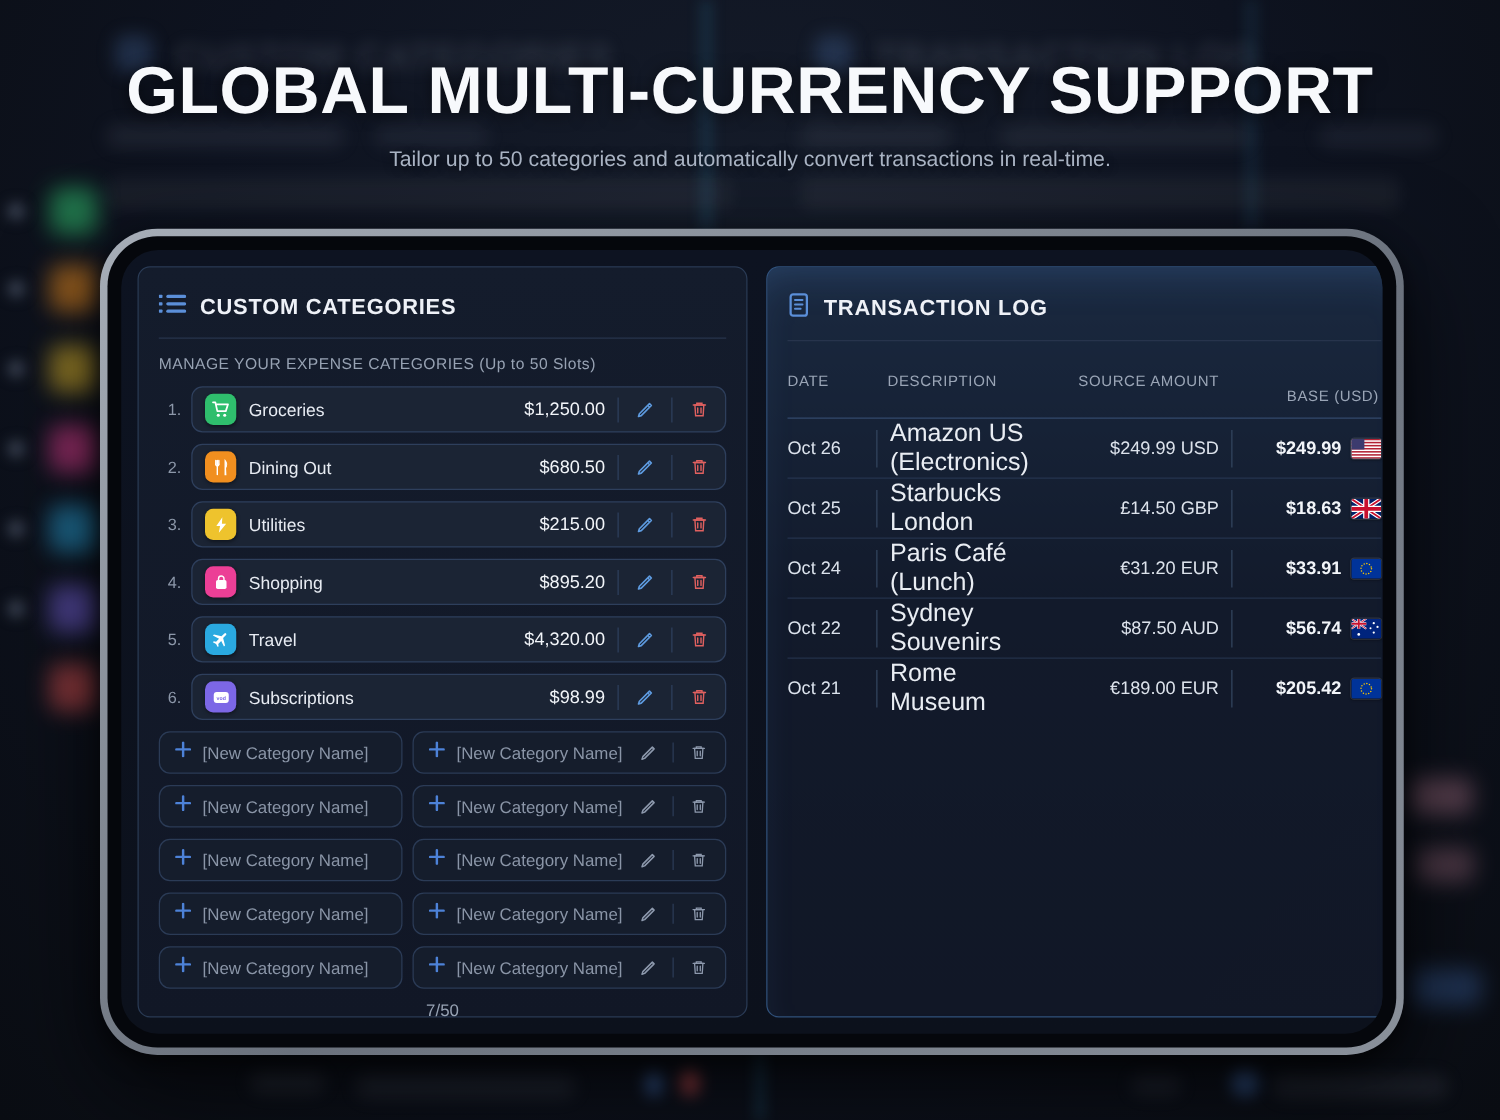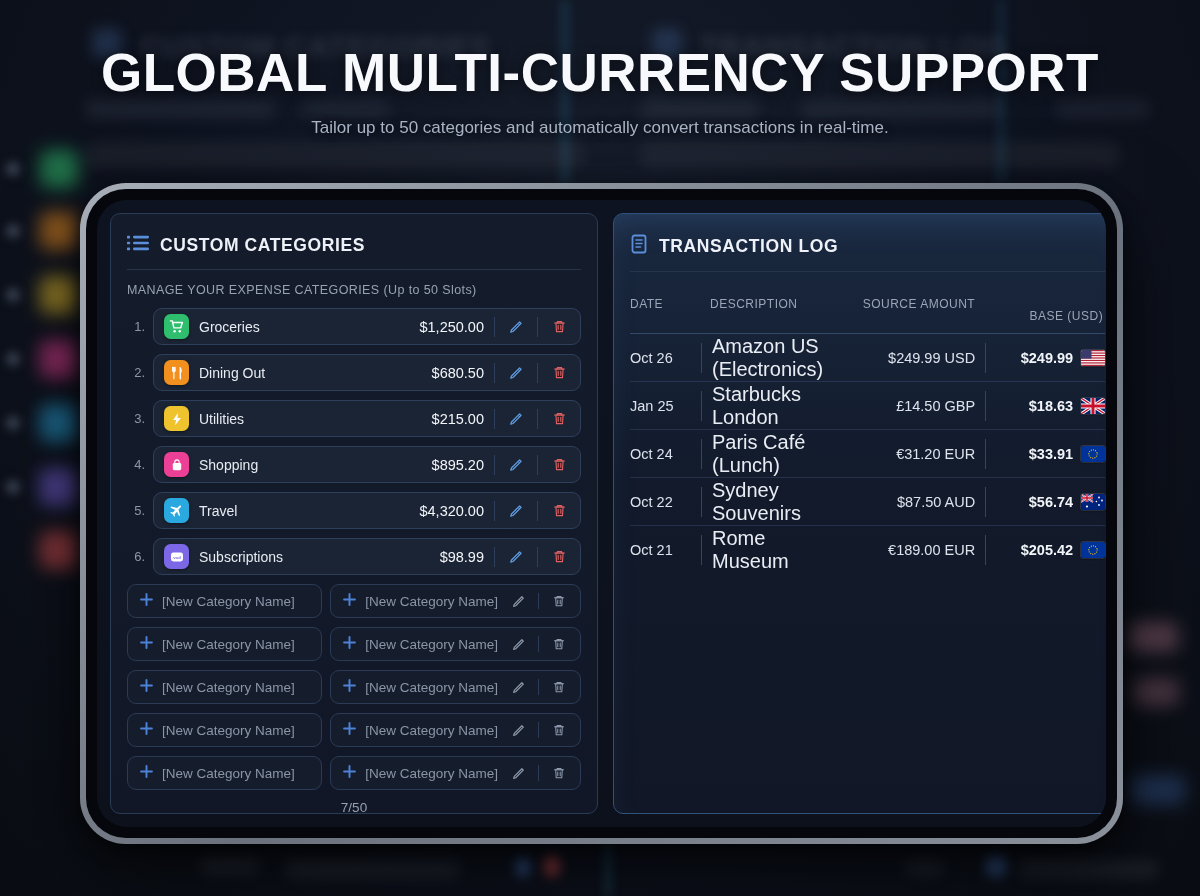--- a/index.html
+++ b/index.html
@@ -555,21 +555,21 @@
                   <rect y="9.85" width="24" height="1.23"></rect>
                   <rect y="12.31" width="24" height="1.23"></rect>
                   <rect y="14.77" width="24" height="1.23"></rect>
                 </g>
                 <rect width="10.5" height="8.6" fill="#3c3b6e"></rect>
               </svg>
        </span>
      </div>
 
      <div class="tx-grid tx-row">
-       <span class="tx-date">Jan 25</span>
+       <span class="tx-date">Oct 25</span>
        <span class="tx-sep"></span>
        <span class="tx-desc">Starbucks London</span>
        <span class="tx-source">£14.50 GBP</span>
        <span class="tx-sep"></span>
        <span class="tx-base">$18.63</span>
        <span class="tx-flag">
          <svg width="24" height="16" viewBox="0 0 24 16">
                 <rect width="24" height="16" fill="#012169"></rect>
                 <path d="M0 0l24 16M24 0L0 16" stroke="#fff" stroke-width="3.2"></path>
                 <path d="M0 0l24 16M24 0L0 16" stroke="#C8102E" stroke-width="1.4"></path>

